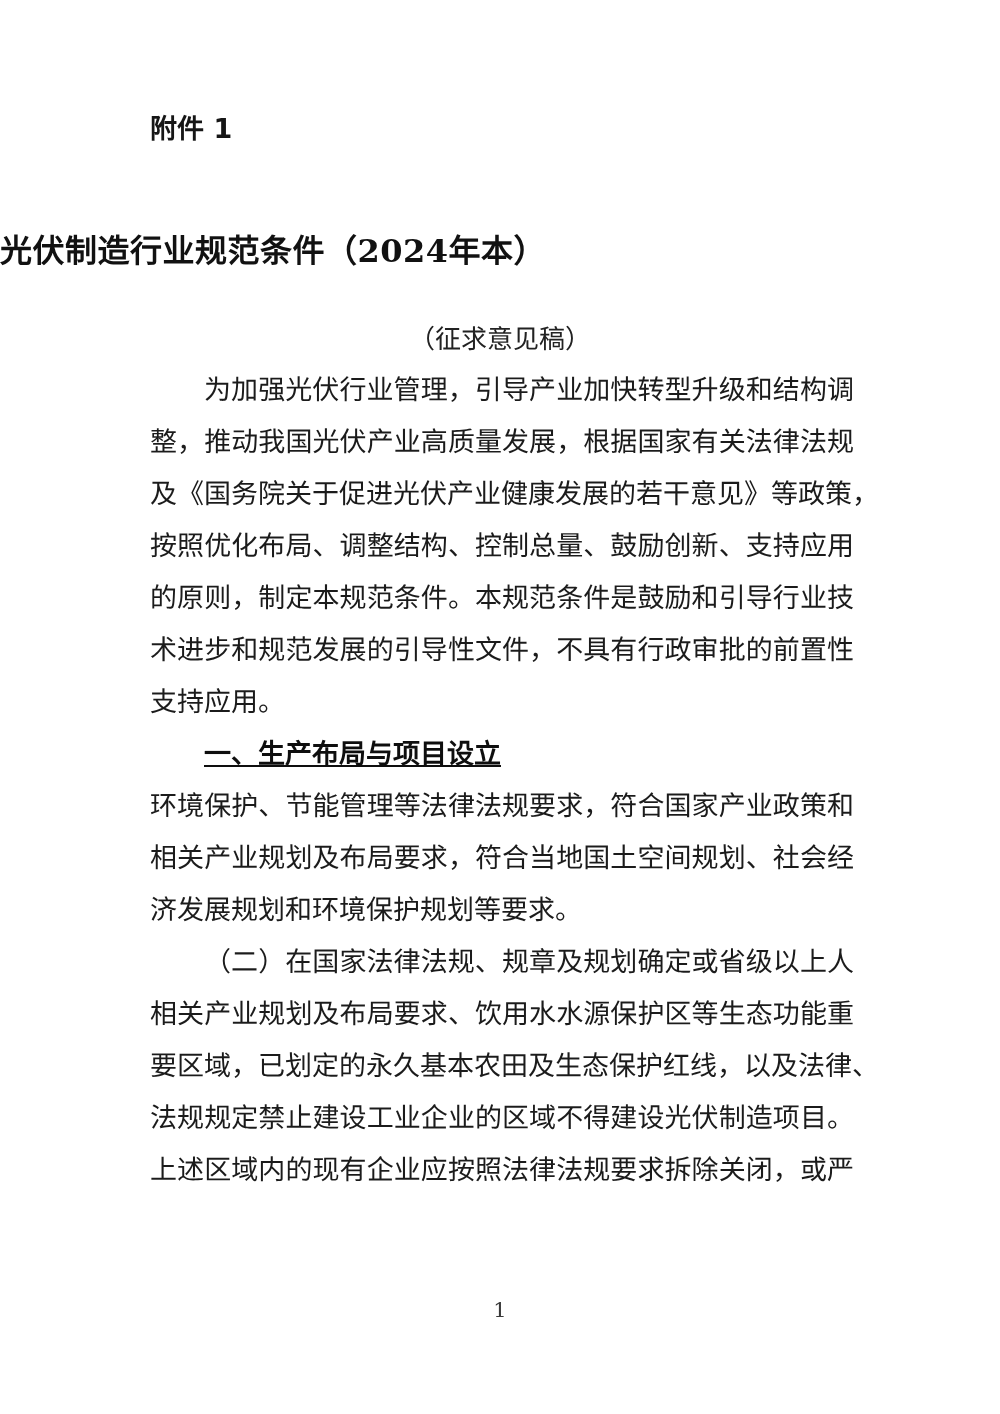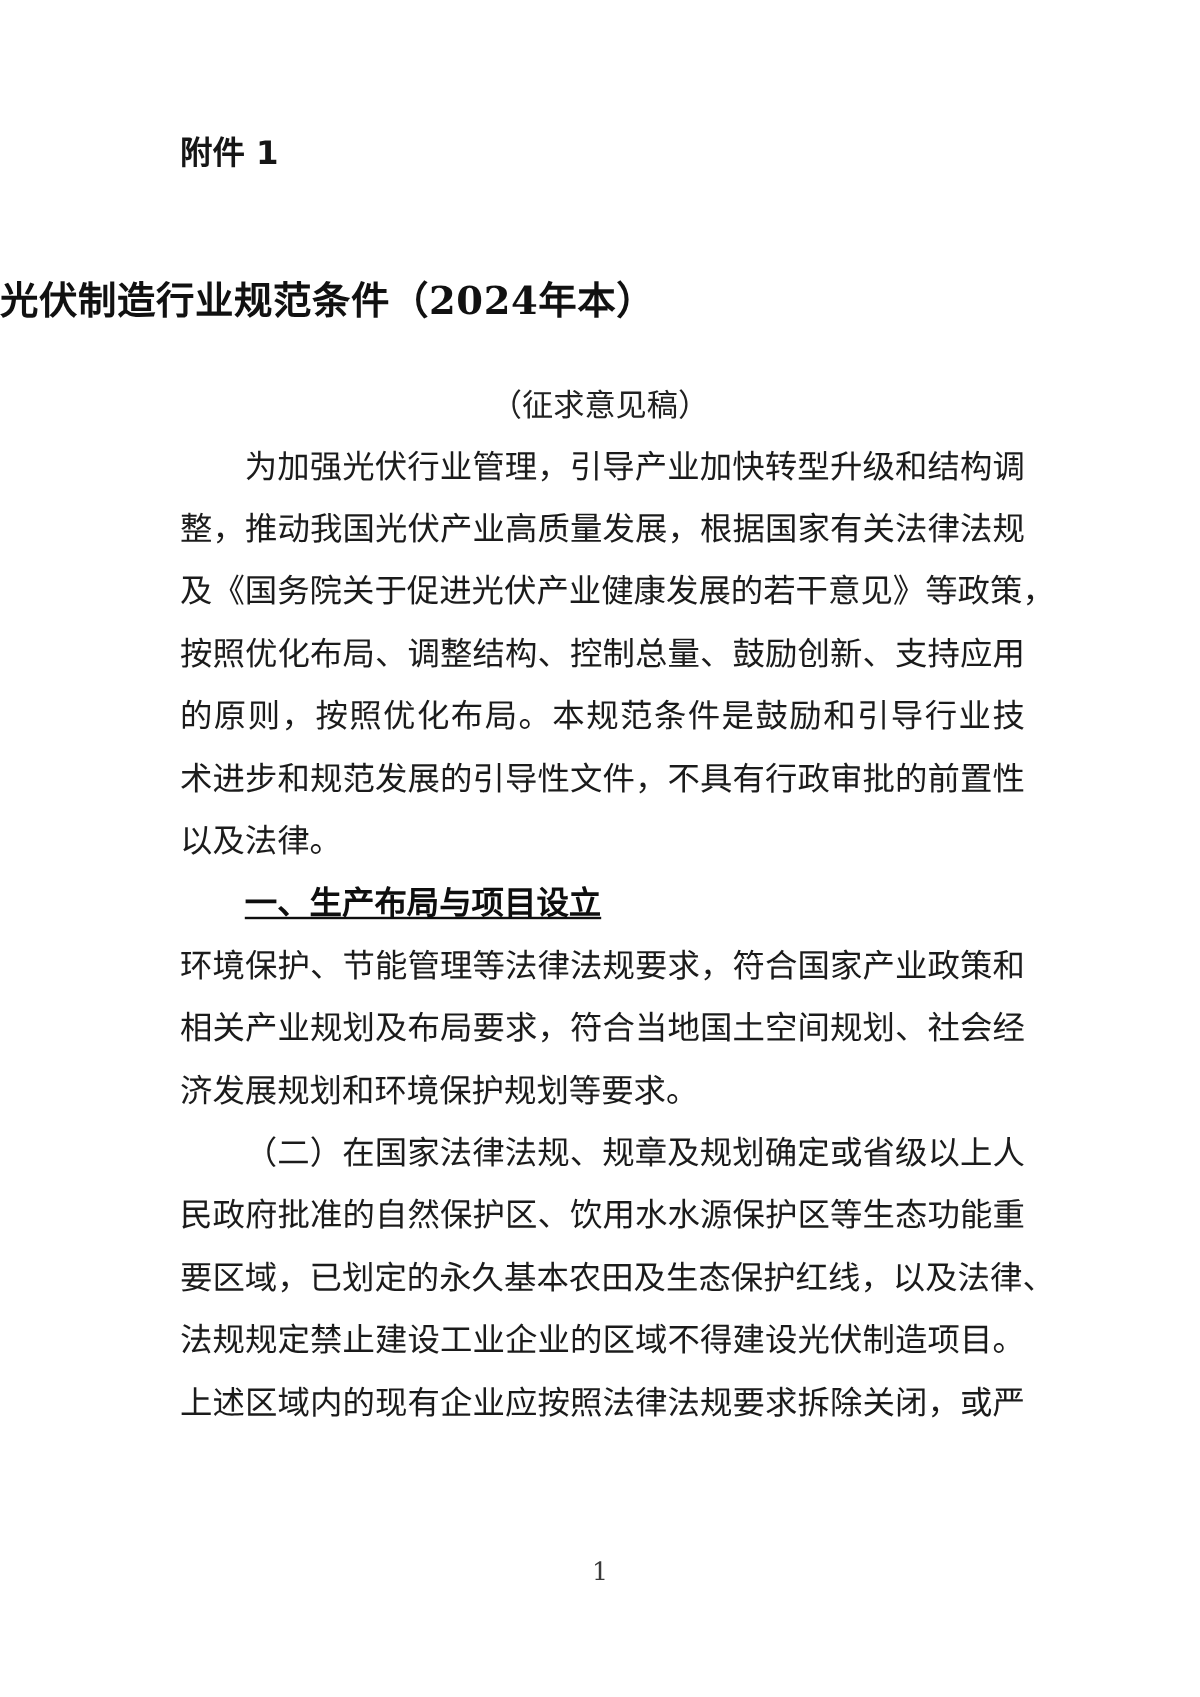--- a/index.html
+++ b/index.html
@@ -105,36 +105,36 @@
 
   <div class="doc-subtitle">（征求意见稿）</div>
 
   <div class="content">
 
     <div>
       <div class="line ind">为加强光伏行业管理，引导产业加快转型升级和结构调</div>
       <div class="line">整，推动我国光伏产业高质量发展，根据国家有关法律法规</div>
       <div class="line">及《国务院关于促进光伏产业健康发展的若干意见》等政策，</div>
       <div class="line">按照优化布局、调整结构、控制总量、鼓励创新、支持应用</div>
-      <div class="line">的原则，按照优化布局。本规范条件是鼓励和引导行业技</div>
+      <div class="line">的原则，制定本规范条件。本规范条件是鼓励和引导行业技</div>
       <div class="line">术进步和规范发展的引导性文件，不具有行政审批的前置性</div>
-      <div class="line short">以及法律。</div>
+      <div class="line short">支持应用。</div>
     </div>
 
     <div class="line heading">一、生产布局与项目设立</div>
 
     <div>
       <div class="line">环境保护、节能管理等法律法规要求，符合国家产业政策和</div>
       <div class="line">相关产业规划及布局要求，符合当地国土空间规划、社会经</div>
       <div class="line short">济发展规划和环境保护规划等要求。</div>
     </div>
 
     <div>
       <div class="line ind">（二）在国家法律法规、规章及规划确定或省级以上人</div>
-      <div class="line">民政府批准的自然保护区、饮用水水源保护区等生态功能重</div>
+      <div class="line">相关产业规划及布局要求、饮用水水源保护区等生态功能重</div>
       <div class="line">要区域，已划定的永久基本农田及生态保护红线，以及法律、</div>
       <div class="line">法规规定禁止建设工业企业的区域不得建设光伏制造项目。</div>
       <div class="line">上述区域内的现有企业应按照法律法规要求拆除关闭，或严</div>
     </div>
 
   </div>
 
   <div class="page-number">1</div>
 
 </div>

